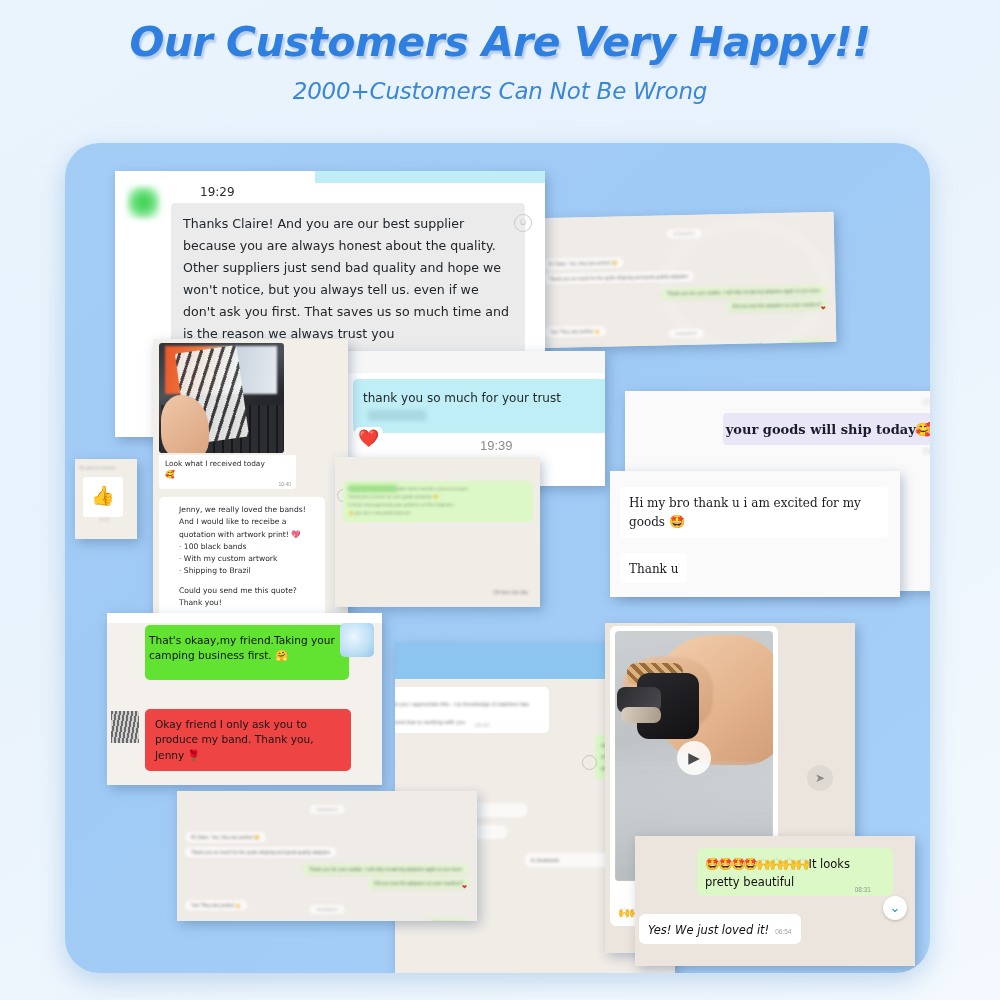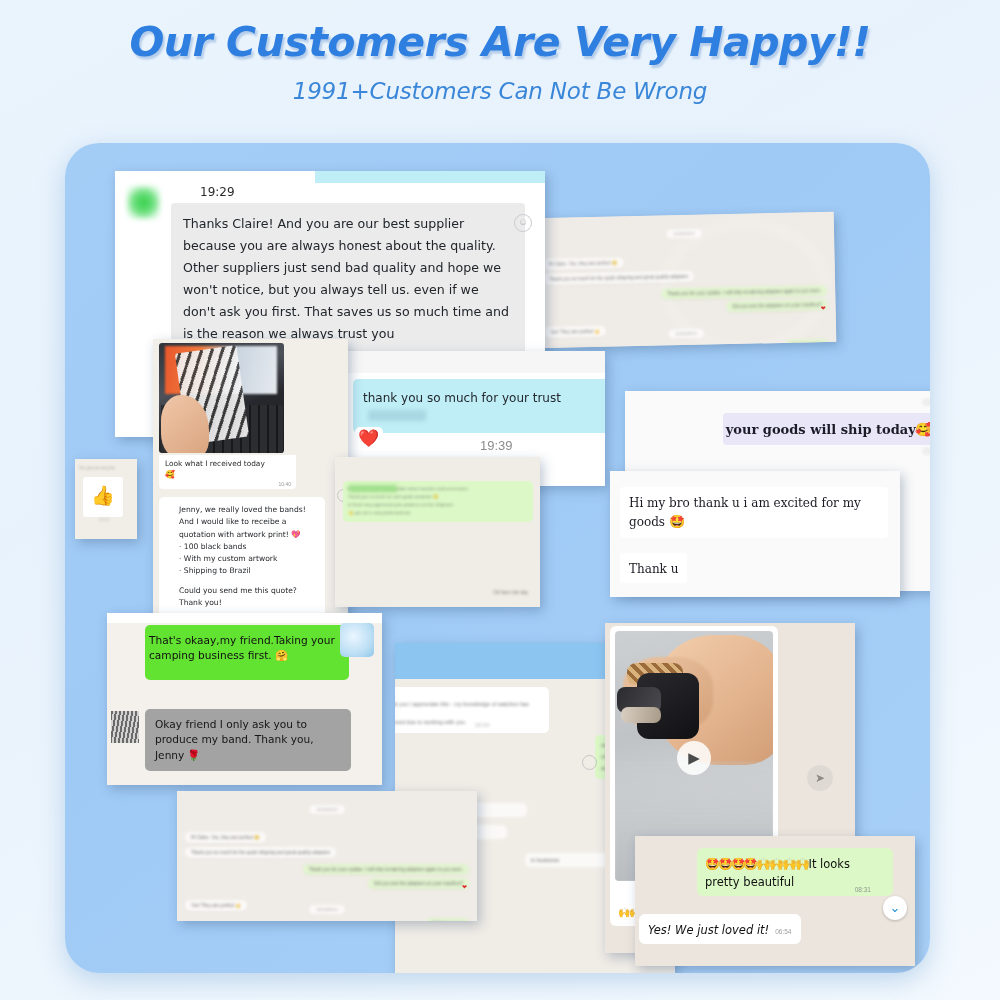--- a/index.html
+++ b/index.html
@@ -126,21 +126,21 @@
   #sk-last{position:absolute;right:12px;bottom:12px;font-size:4.5px;color:#4a4a4a;}
 
   
   #shot-green{left:42px;top:470px;width:275px;height:172px;background:#f4f1ec;}
   #sgr-b{position:absolute;left:38px;top:12px;width:196px;background:#62e332;border-radius:5px;padding:8px 4px;}
   #sgr-b .t{font-size:10.6px;color:#101010;line-height:1.42;font-family:"DejaVu Sans",sans-serif;}
   #sgr-sticker{position:absolute;right:8px;top:10px;width:34px;height:34px;border-radius:5px;
      background:radial-gradient(circle at 40% 40%,#eaf6ff,#bddff4 60%,#8fc6ea);filter:blur(.7px);}
   #sgr-av{position:absolute;left:4px;top:98px;width:28px;height:32px;
      background:repeating-linear-gradient(100deg,#6a6a6a 0 2px,#d2d2d2 2px 4px),#888;filter:blur(.5px);}
-  #sgr-b2{position:absolute;left:38px;top:96px;width:186px;background:#a3a3a3;border-radius:5px;padding:8px 10px;}
+  #sgr-b2{position:absolute;left:38px;top:96px;width:186px;background:#ef4444;border-radius:5px;padding:8px 10px;}
   #sgr-b2 .t{font-size:10.6px;color:#161616;line-height:1.45;font-family:"DejaVu Sans",sans-serif;}
   #sgr-top{position:absolute;left:0;top:0;width:275px;height:10px;background:#fff;}
 
   
   #shot-appr{left:330px;top:500px;width:280px;height:330px;background:#f0ece6;}
   #sa-top{position:absolute;left:0;top:0;width:280px;height:36px;background:#8cc5f0;}
   #sa-b1{position:absolute;left:-20px;top:44px;width:160px;background:#fff;border-radius:5px;padding:5px 7px;}
   #sa-b1 .t{font-size:5.6px;color:#333;line-height:1.7;}
   #sa-b2{position:absolute;left:-20px;top:160px;width:140px;background:#fff;border-radius:5px;padding:4px 6px;font-size:5.6px;color:#333;}
   #sa-b3{position:absolute;left:-10px;top:182px;width:110px;background:#fff;border-radius:5px;padding:4px 6px;font-size:5.6px;color:#333;}
@@ -186,21 +186,21 @@
      box-shadow:0 1px 3px rgba(0,0,0,.22);color:#1c8fd6;font-size:13px;line-height:24px;text-align:center;}
   #sbe-white{position:absolute;left:4px;top:78px;background:#fff;border-radius:6px;padding:6px 9px;}
   #sbe-white .t{font-size:11.5px;color:#111;font-family:"DejaVu Sans",sans-serif;font-style:italic;}
   #sbe-white .ts3{font-size:6.5px;color:#a0a0a0;margin-left:6px;}
 </style>
 </head>
 <body>
 
 <div id="header">
   <div id="title">Our Customers Are Very Happy!!</div>
-  <div id="subtitle">1991+Customers Can Not Be Wrong</div>
+  <div id="subtitle">2000+Customers Can Not Be Wrong</div>
 </div>
 
 <div id="board">
 <div id="board-inner">
 
   <div class="shot" id="shot-small-tr">
     <div class="minichat">
       <div class="mc-wm"></div>
       <div class="mc-date blur" style="top:14px">2024/05/22</div>
       <div class="mc-row" style="left:8px;top:34px"><span class="mc-in blur">Hi Claire. Yes, they are perfect 😊</span></div>

